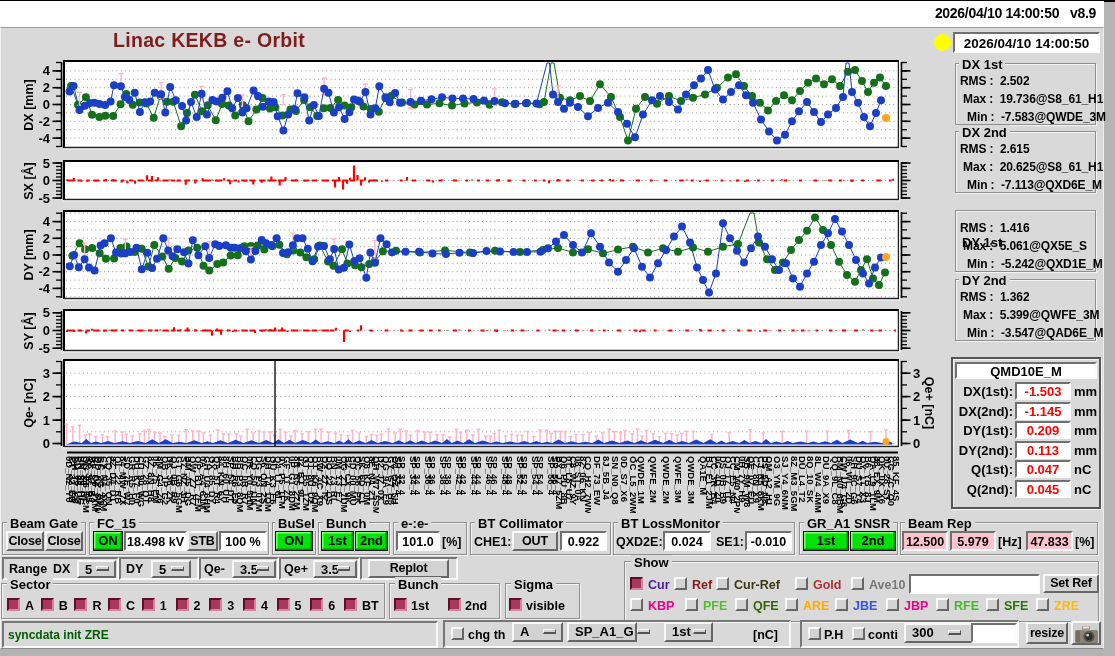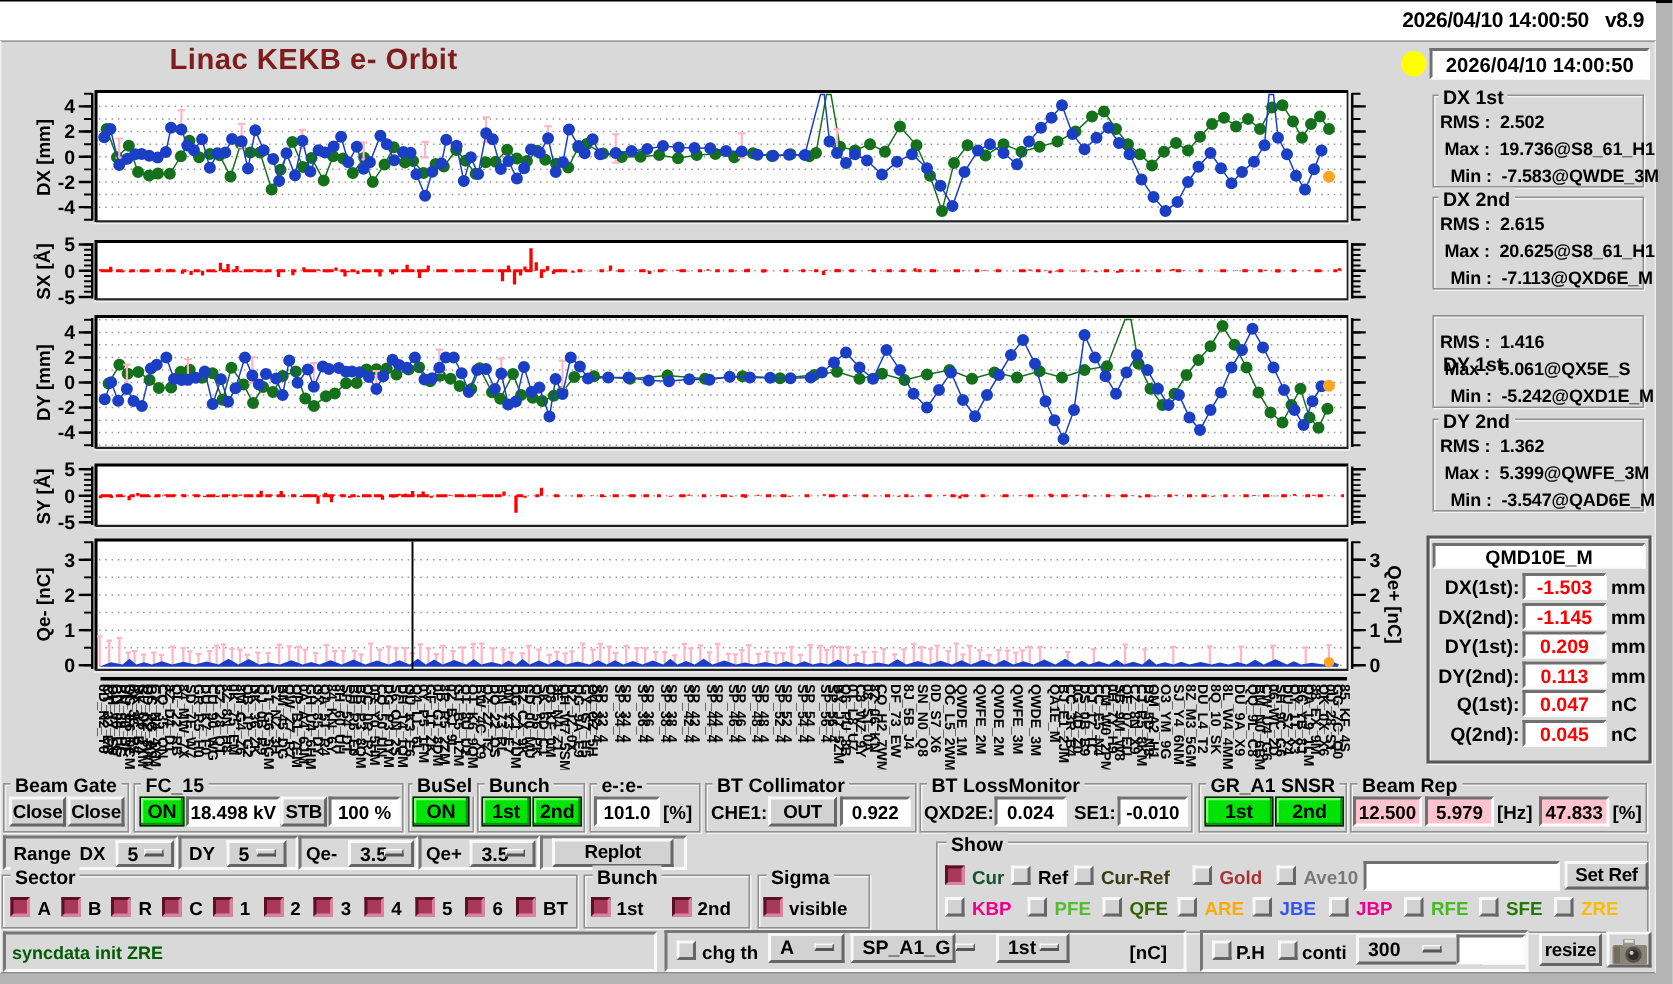--- a/index.html
+++ b/index.html
@@ -598,23 +598,23 @@
 <div class="lb" style="left:465px;top:599px;">2nd</div>
 <div class="grp" style="left:505px;top:583px;width:75px;height:36px;">
     <div class="glab" style="left:5px;">Sigma</div>
   </div>
 <div class="cbs" style="left:509px;top:598px;"></div>
 <div class="lb" style="left:526px;top:599px;">visible</div>
 <div class="grp" style="left:624px;top:561px;width:475px;height:61px;">
     <div class="glab" style="left:6px;">Show</div>
   </div>
 <div class="cbs" style="left:630px;top:577px;"></div>
-<div class="lb" style="left:648px;top:578px;color:#14532d;">Cur</div>
+<div class="lb" style="left:648px;top:578px;color:#4c1d95;">Cur</div>
 <div class="cb" style="left:674px;top:577px;"></div>
-<div class="lb" style="left:692px;top:578px;color:#000000;">Ref</div>
+<div class="lb" style="left:692px;top:578px;color:#7f1d1d;">Ref</div>
 <div class="cb" style="left:716px;top:577px;"></div>
 <div class="lb" style="left:734px;top:578px;color:#3a3a14;">Cur-Ref</div>
 <div class="cb" style="left:795px;top:577px;"></div>
 <div class="lb" style="left:813px;top:578px;color:#a33;">Gold</div>
 <div class="cb" style="left:851px;top:577px;"></div>
 <div class="lb" style="left:869px;top:578px;color:#787878;">Ave10</div>
 <div class="well" style="left:909px;top:574px;width:131px;height:20px;"></div>
 <div class="btn" style="left:1043px;top:574px;width:56px;height:19px;padding-top:0px;">Set Ref</div>
 <div class="cb" style="left:630px;top:598px;"></div>
 <div class="lb" style="left:648px;top:599px;color:#ee0088;">KBP</div>

